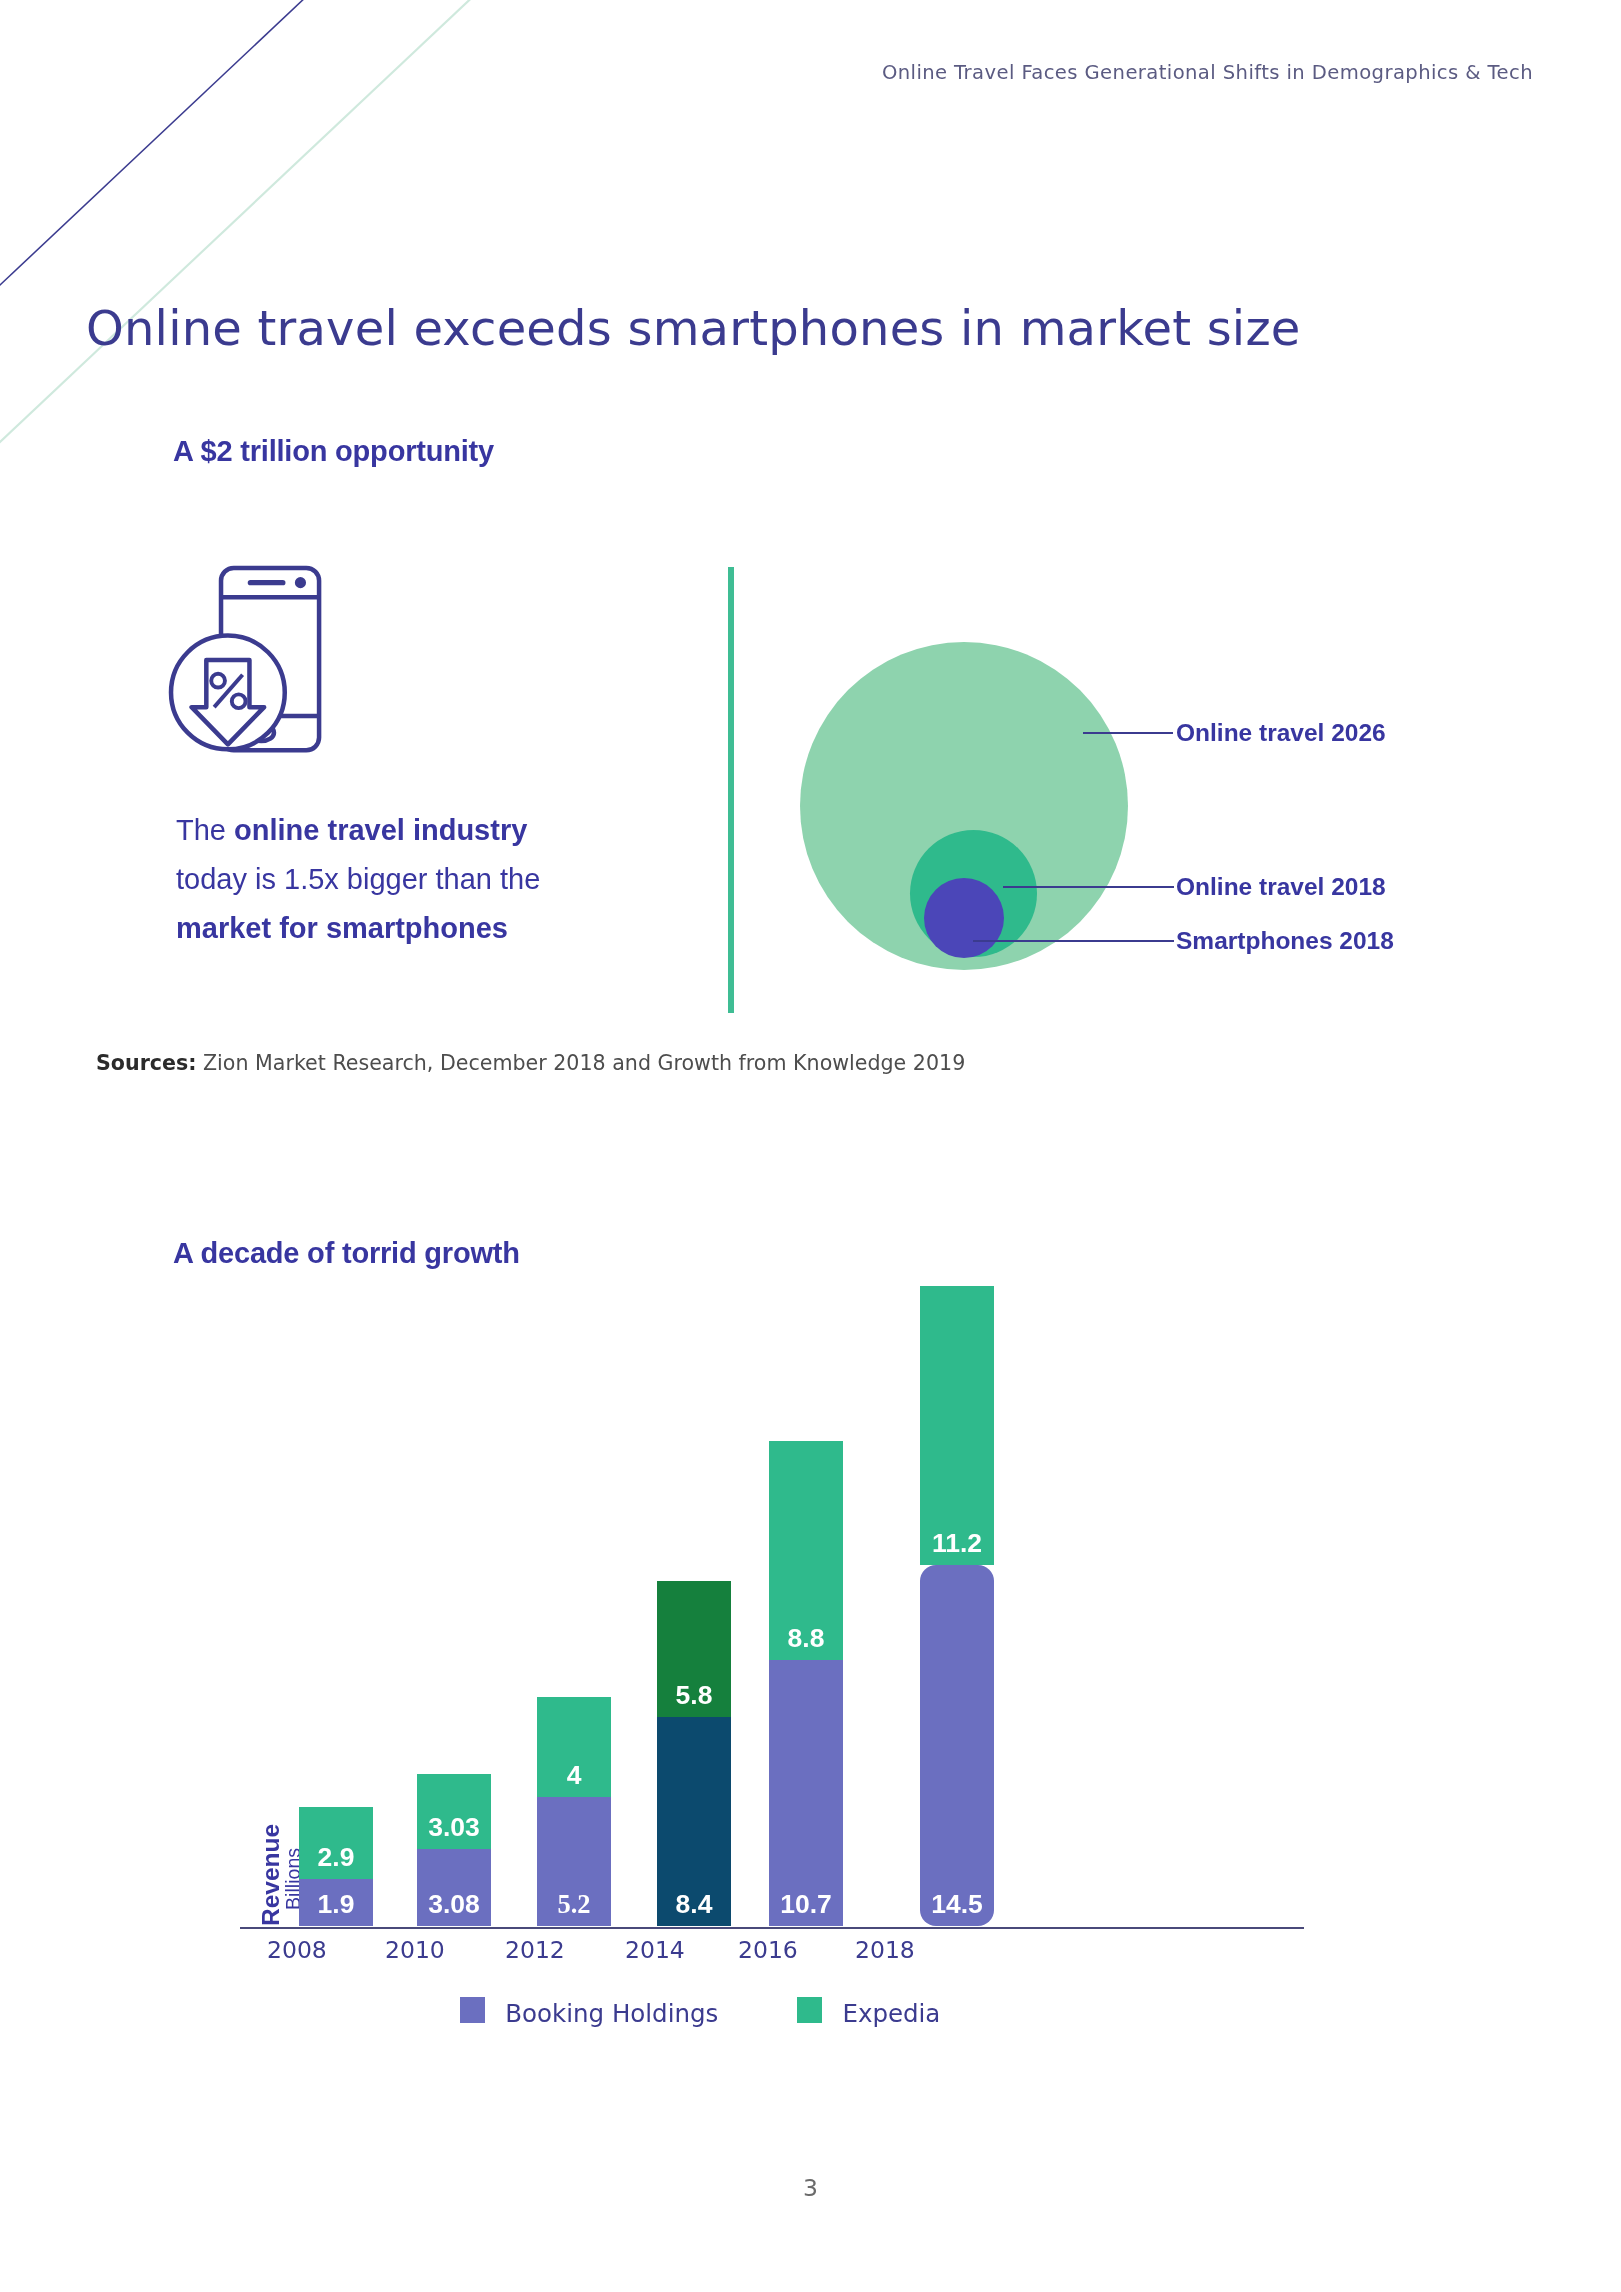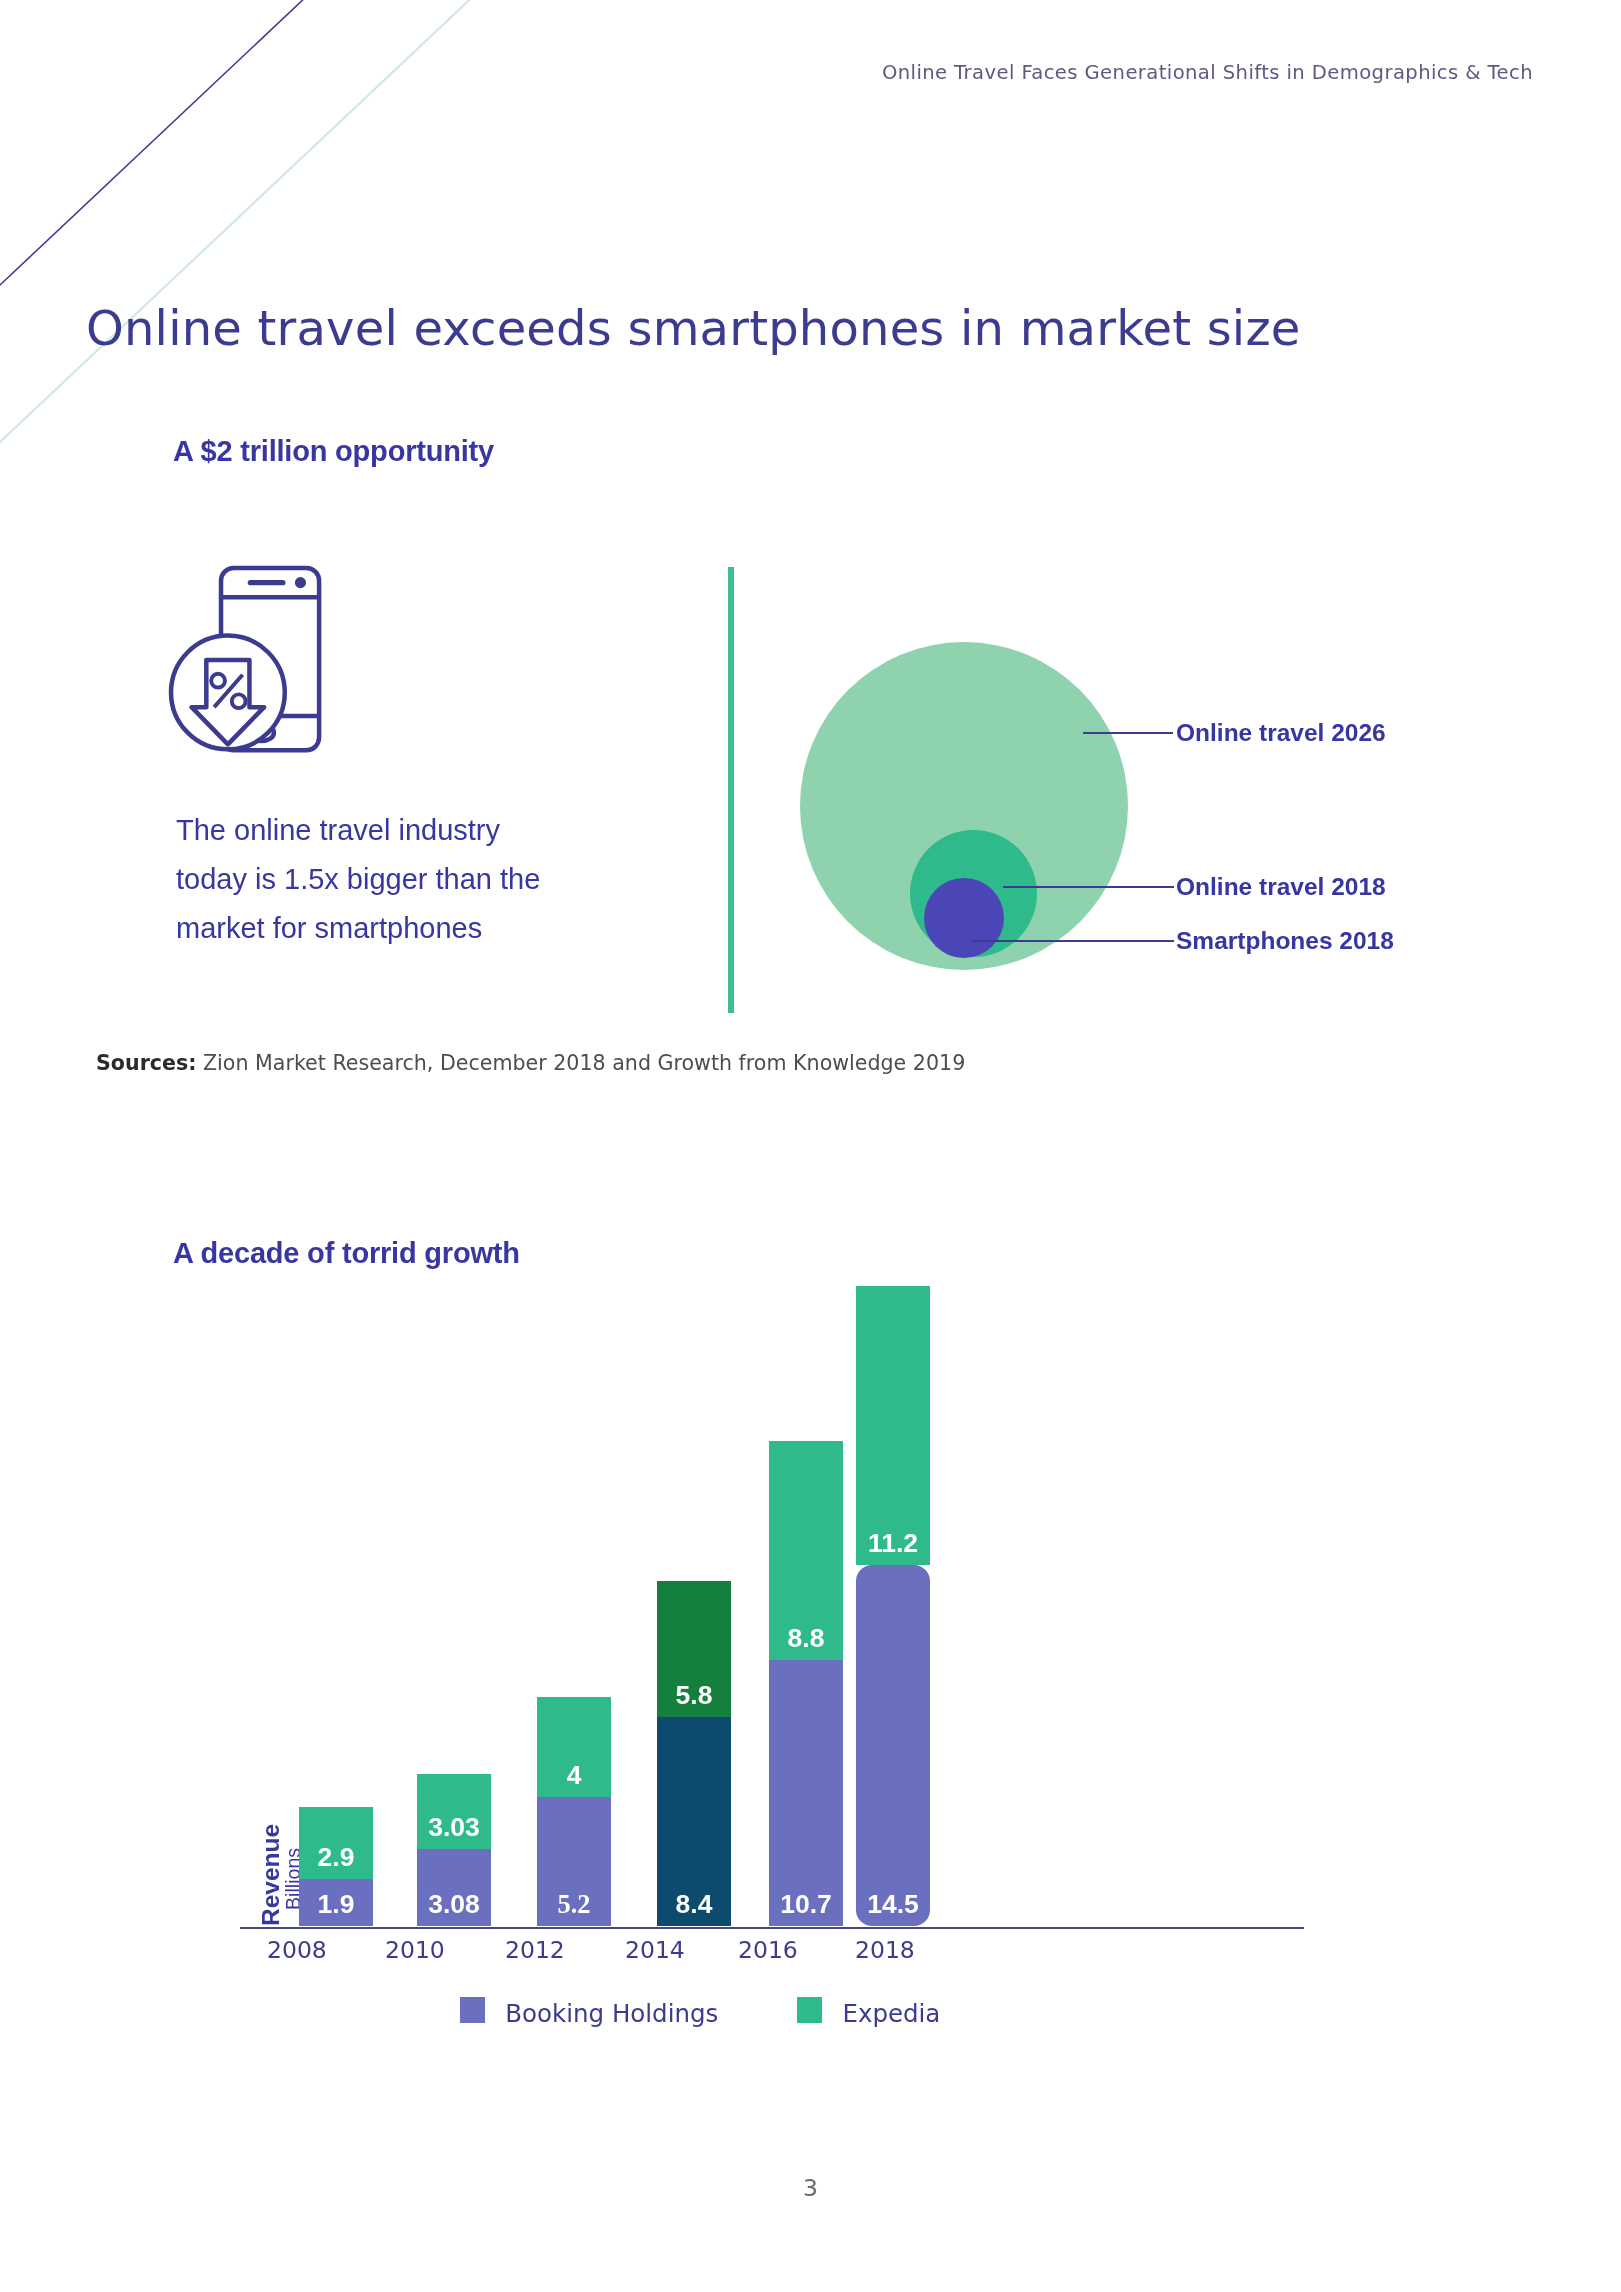--- a/index.html
+++ b/index.html
@@ -28,21 +28,21 @@
   }
   #heading-opportunity { left:173px; top:435px; }
   #heading-growth      { left:173px; top:1237px; }
 
   
   .phone-icon { position:absolute; left:167px; top:564px; }
   .blurb {
     position:absolute; left:176px; top:806px; width:519px;
     font-size:29px; line-height:49px; color:#3836a0; font-weight:400;
   }
-  .blurb b { font-weight:normal;text-align:center; }
+  .blurb b { font-weight:bold;text-align:center; }
 
   .v-divider {
     position:absolute; left:728px; top:567px; width:5.9px; height:446px;
     background:#3fbd94;
   }
 
   
   .bubbles { position:absolute; left:755px; top:608px; width:745px; height:412px; }
   .bubble { position:absolute; border-radius:50%; }
   #bubble-large  { width:328px; height:328px; left:45px;  top:34px; }
@@ -211,21 +211,21 @@
         </div>
       </div>
       <div class="bar-group" style="left: 769px;">
         <div class="seg" style="background: rgb(47, 186, 140); height: 219px;">
           <span class="seg-label">8.8</span>
         </div>
         <div class="seg" style="background: rgb(107, 111, 192); height: 266px;">
           <span class="seg-label">10.7</span>
         </div>
       </div>
-      <div class="bar-group" style="left: 856px;">
+      <div class="bar-group" style="left: 920px;">
         <div class="seg" style="background: rgb(47, 186, 140); height: 279px;">
           <span class="seg-label">11.2</span>
         </div>
         <div class="seg" style="background: rgb(107, 111, 192); height: 361px; border-radius: 16px;">
           <span class="seg-label">14.5</span>
         </div>
       </div>
     </div>
   <div id="xlabels-container">
       <div class="x-label" style="left: 267px;">2008</div>

